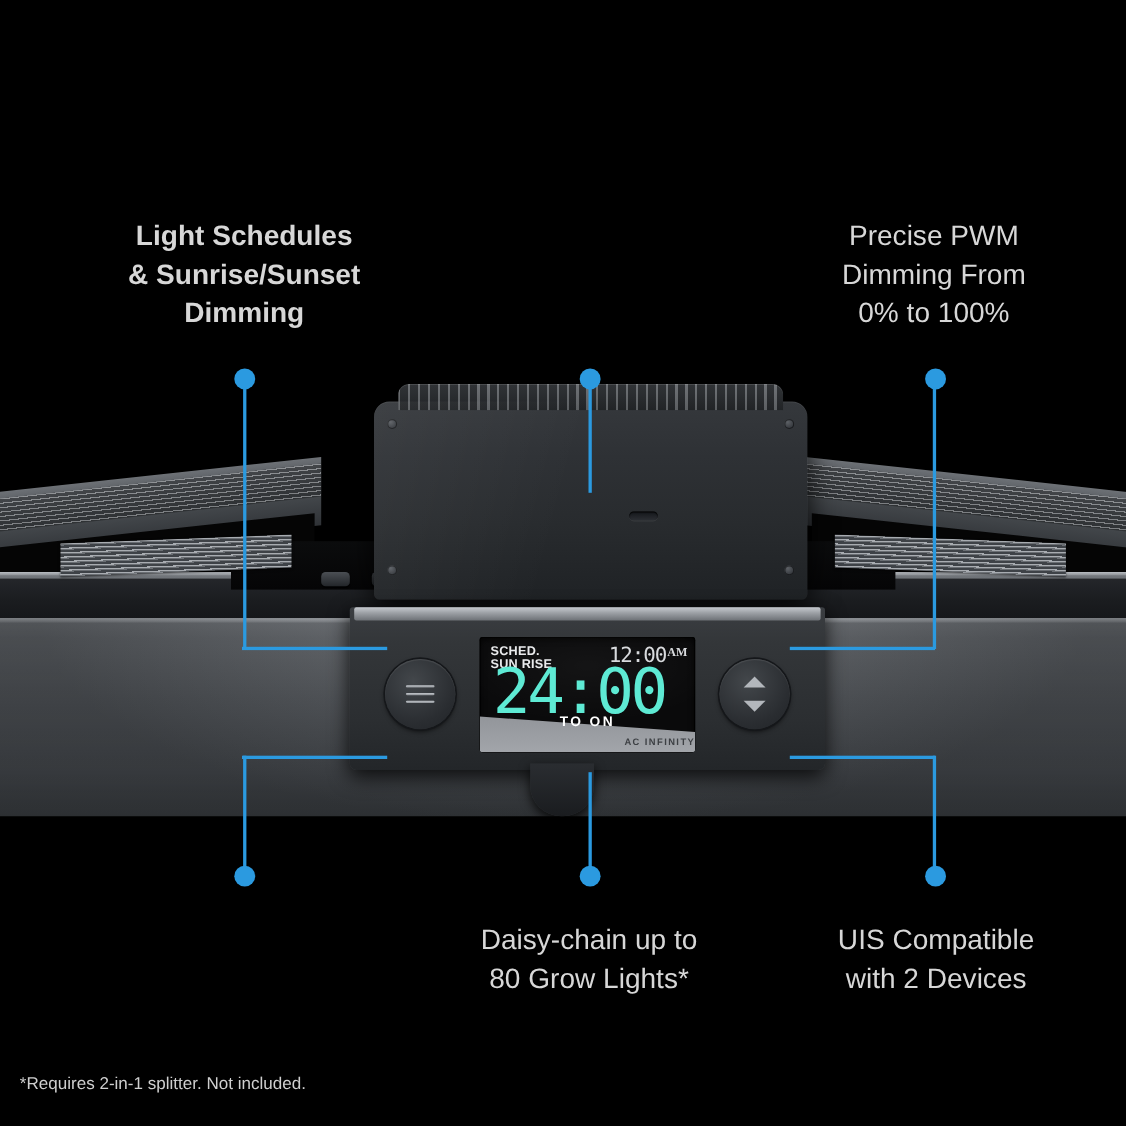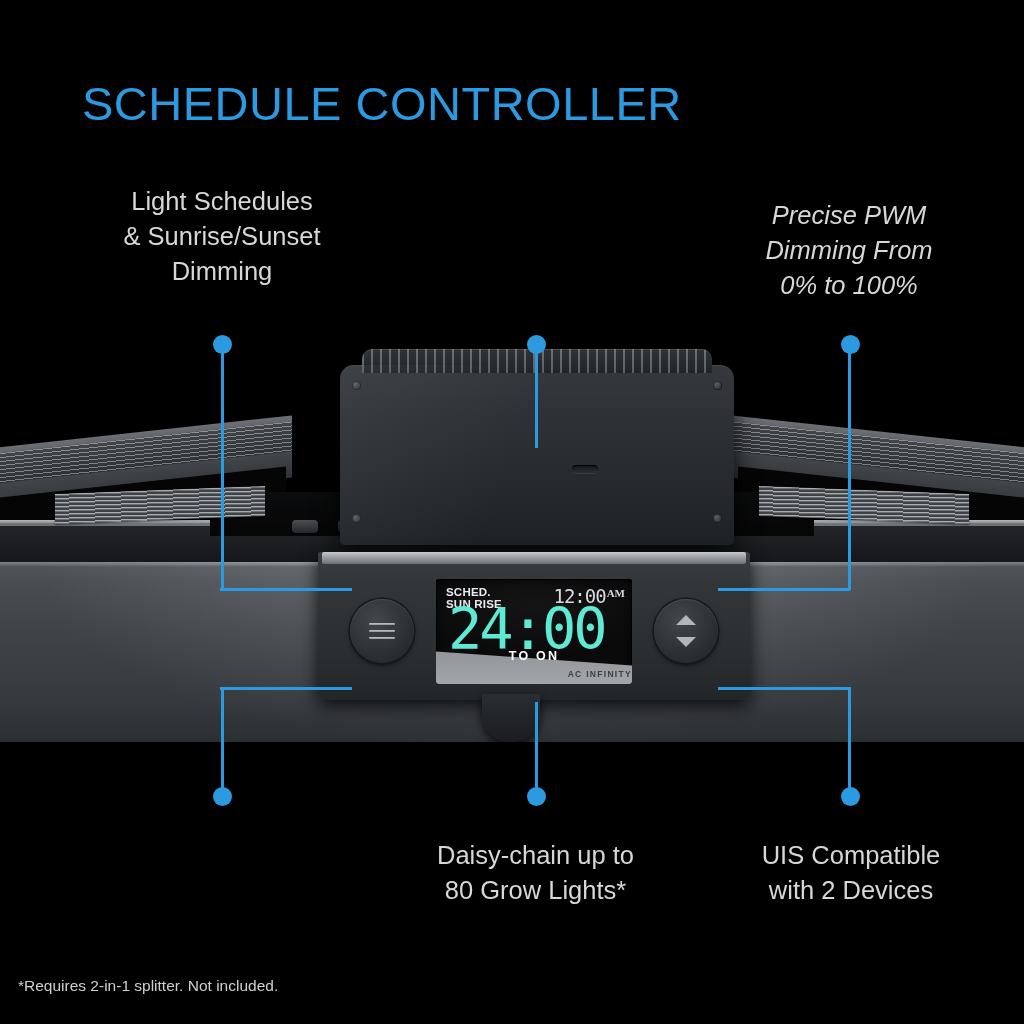--- a/index.html
+++ b/index.html
@@ -18,23 +18,23 @@
     font-size:47px; letter-spacing:.5px; font-weight:400;
     color:#2b9ae0; white-space:nowrap;
   }
 
   
   .callout{
     position:absolute; text-align:center;
     font-size:25.5px; line-height:1.37; font-weight:300;
     color:#d7d7d7; white-space:pre-line;
   }
-  .c-tl{ left:72px;  top:184px; width:300px; }
+  .c-tl{ left:72px;  top:198px; width:300px;font-weight:bold; }
   .c-tc{ left:412px; top:198px; width:240px; }
-  .c-tr{ left:718px; top:198px; width:262px;font-style:italic; }
+  .c-tr{ left:718px; top:198px; width:262px; }
   .c-bl{ left:78px;  top:838px; width:290px; }
   .c-bc{ left:398px; top:838px; width:275px; }
   .c-br{ left:722px; top:838px; width:258px; }
 
   .footnote{
     position:absolute; left:18px; top:977px;
     font-size:15.5px; font-weight:300; color:#cfcfcf; white-space:nowrap;text-align:right;
   }
 
   
@@ -239,21 +239,20 @@
   .dot{
     position:absolute; width:19px; height:19px; border-radius:50%;
     background:#2b9ae0;
   }
 </style>
 </head>
 <body>
 
 <div id="stage">
 
-  <div class="title">SCHEDULE CONTROLLER</div>
 
   <div id="product">
 
     <div class="barwing l"></div>
     <div class="barwing r"></div>
     <div class="wingvoid l"></div>
     <div class="wingvoid r"></div>
 
     <div class="rail l"></div>
     <div class="rail r"></div>

